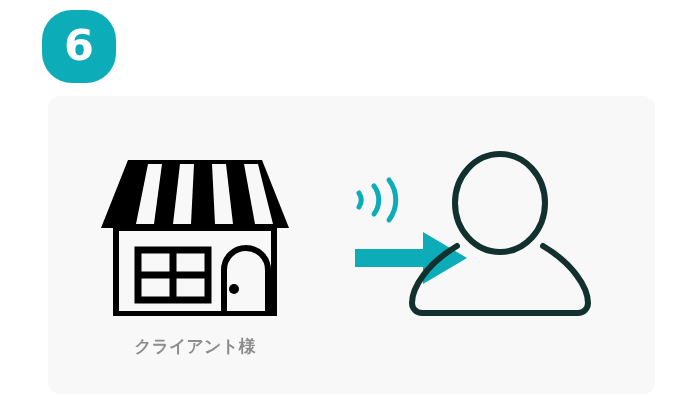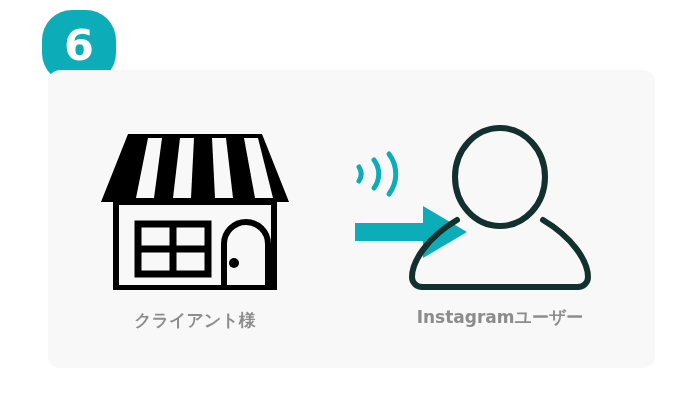--- a/index.html
+++ b/index.html
@@ -37,21 +37,21 @@
     letter-spacing: 0px;
     font-family: "DejaVu Sans", "Liberation Sans", sans-serif;
     position: relative;
     top: -1px;
   }
 
   
   #panel {
     position: absolute;
     left: 48px;
-    top: 70px;
+    top: 96px;
     width: 607px;
     height: 298px;
     background: #F8F8F8;
     border-radius: 12px;
   }
 
   
   .figure {
     position: absolute;
   }
@@ -155,16 +155,15 @@
 
           <path d="M 57 95
                    C 28 112 12 136 12 152
                    A 10 10 0 0 0 22 162
                    L 178 162
                    A 10 10 0 0 0 188 152
                    C 188 136 172 112 143 95"></path>
         </g>
       </svg>
     </span>
-    <span class="caption">Instagramユーザー</span>
   </div>
 
 </div>
 
 </body></html>

